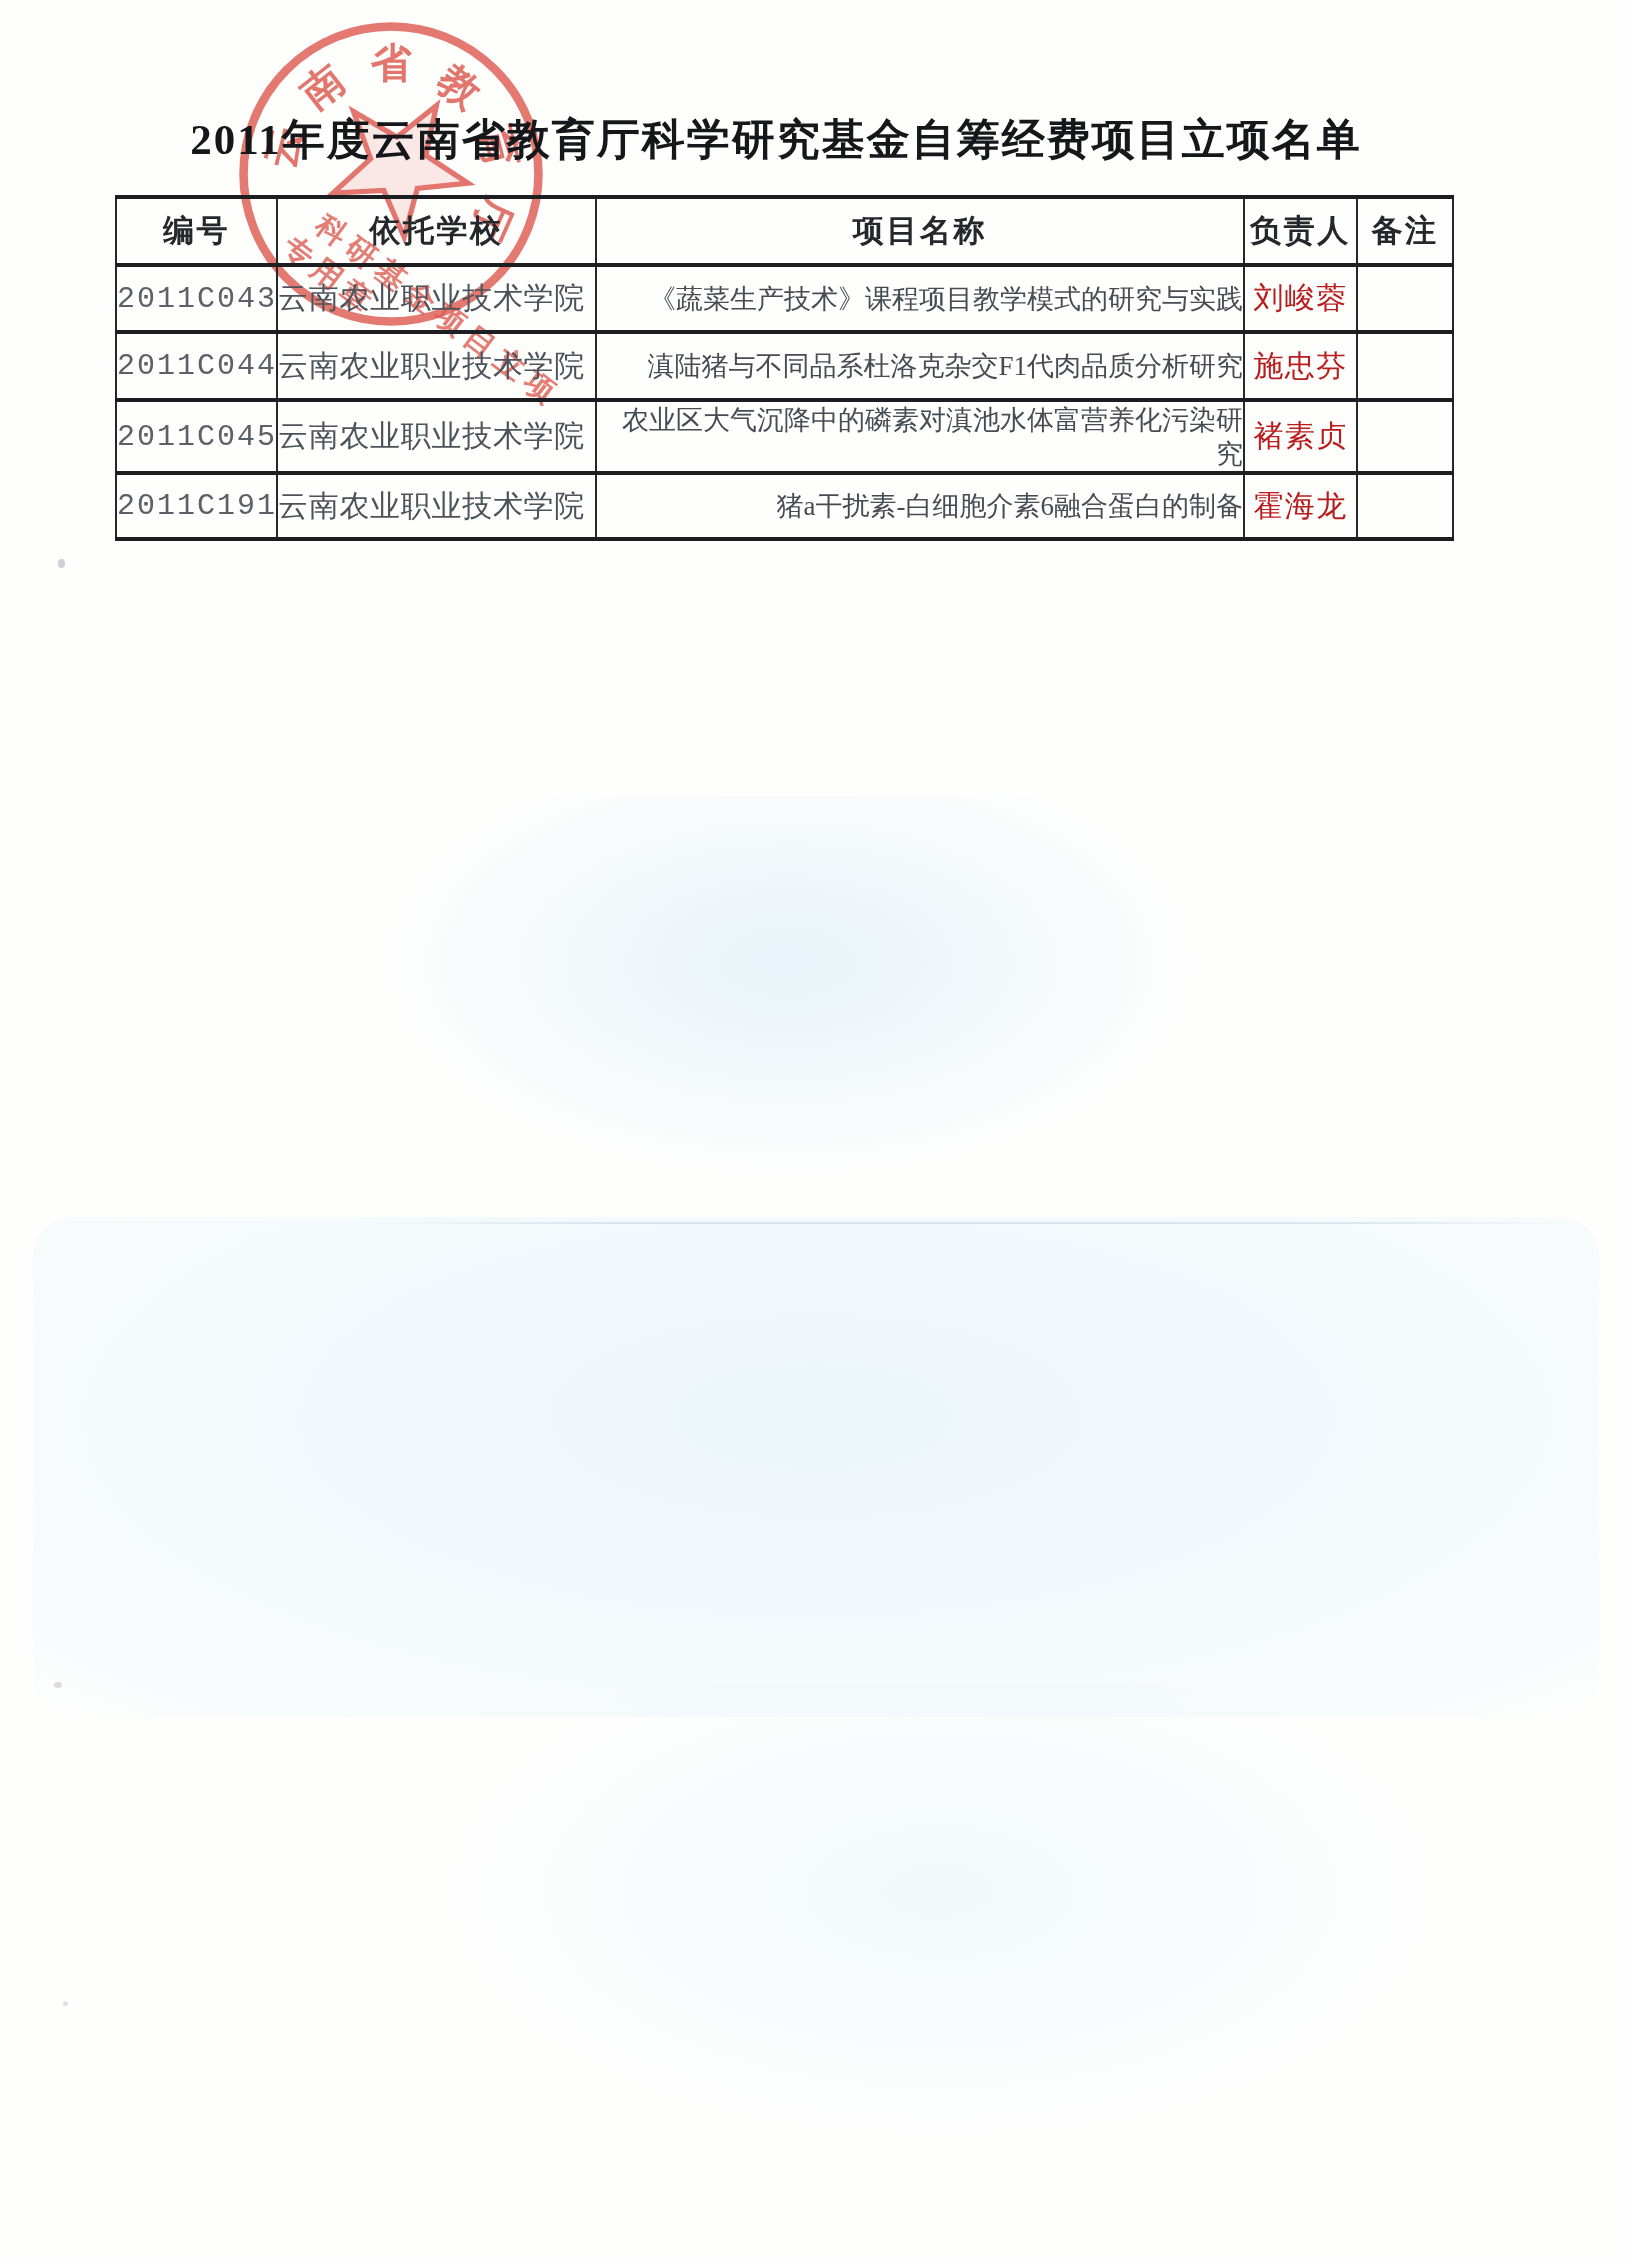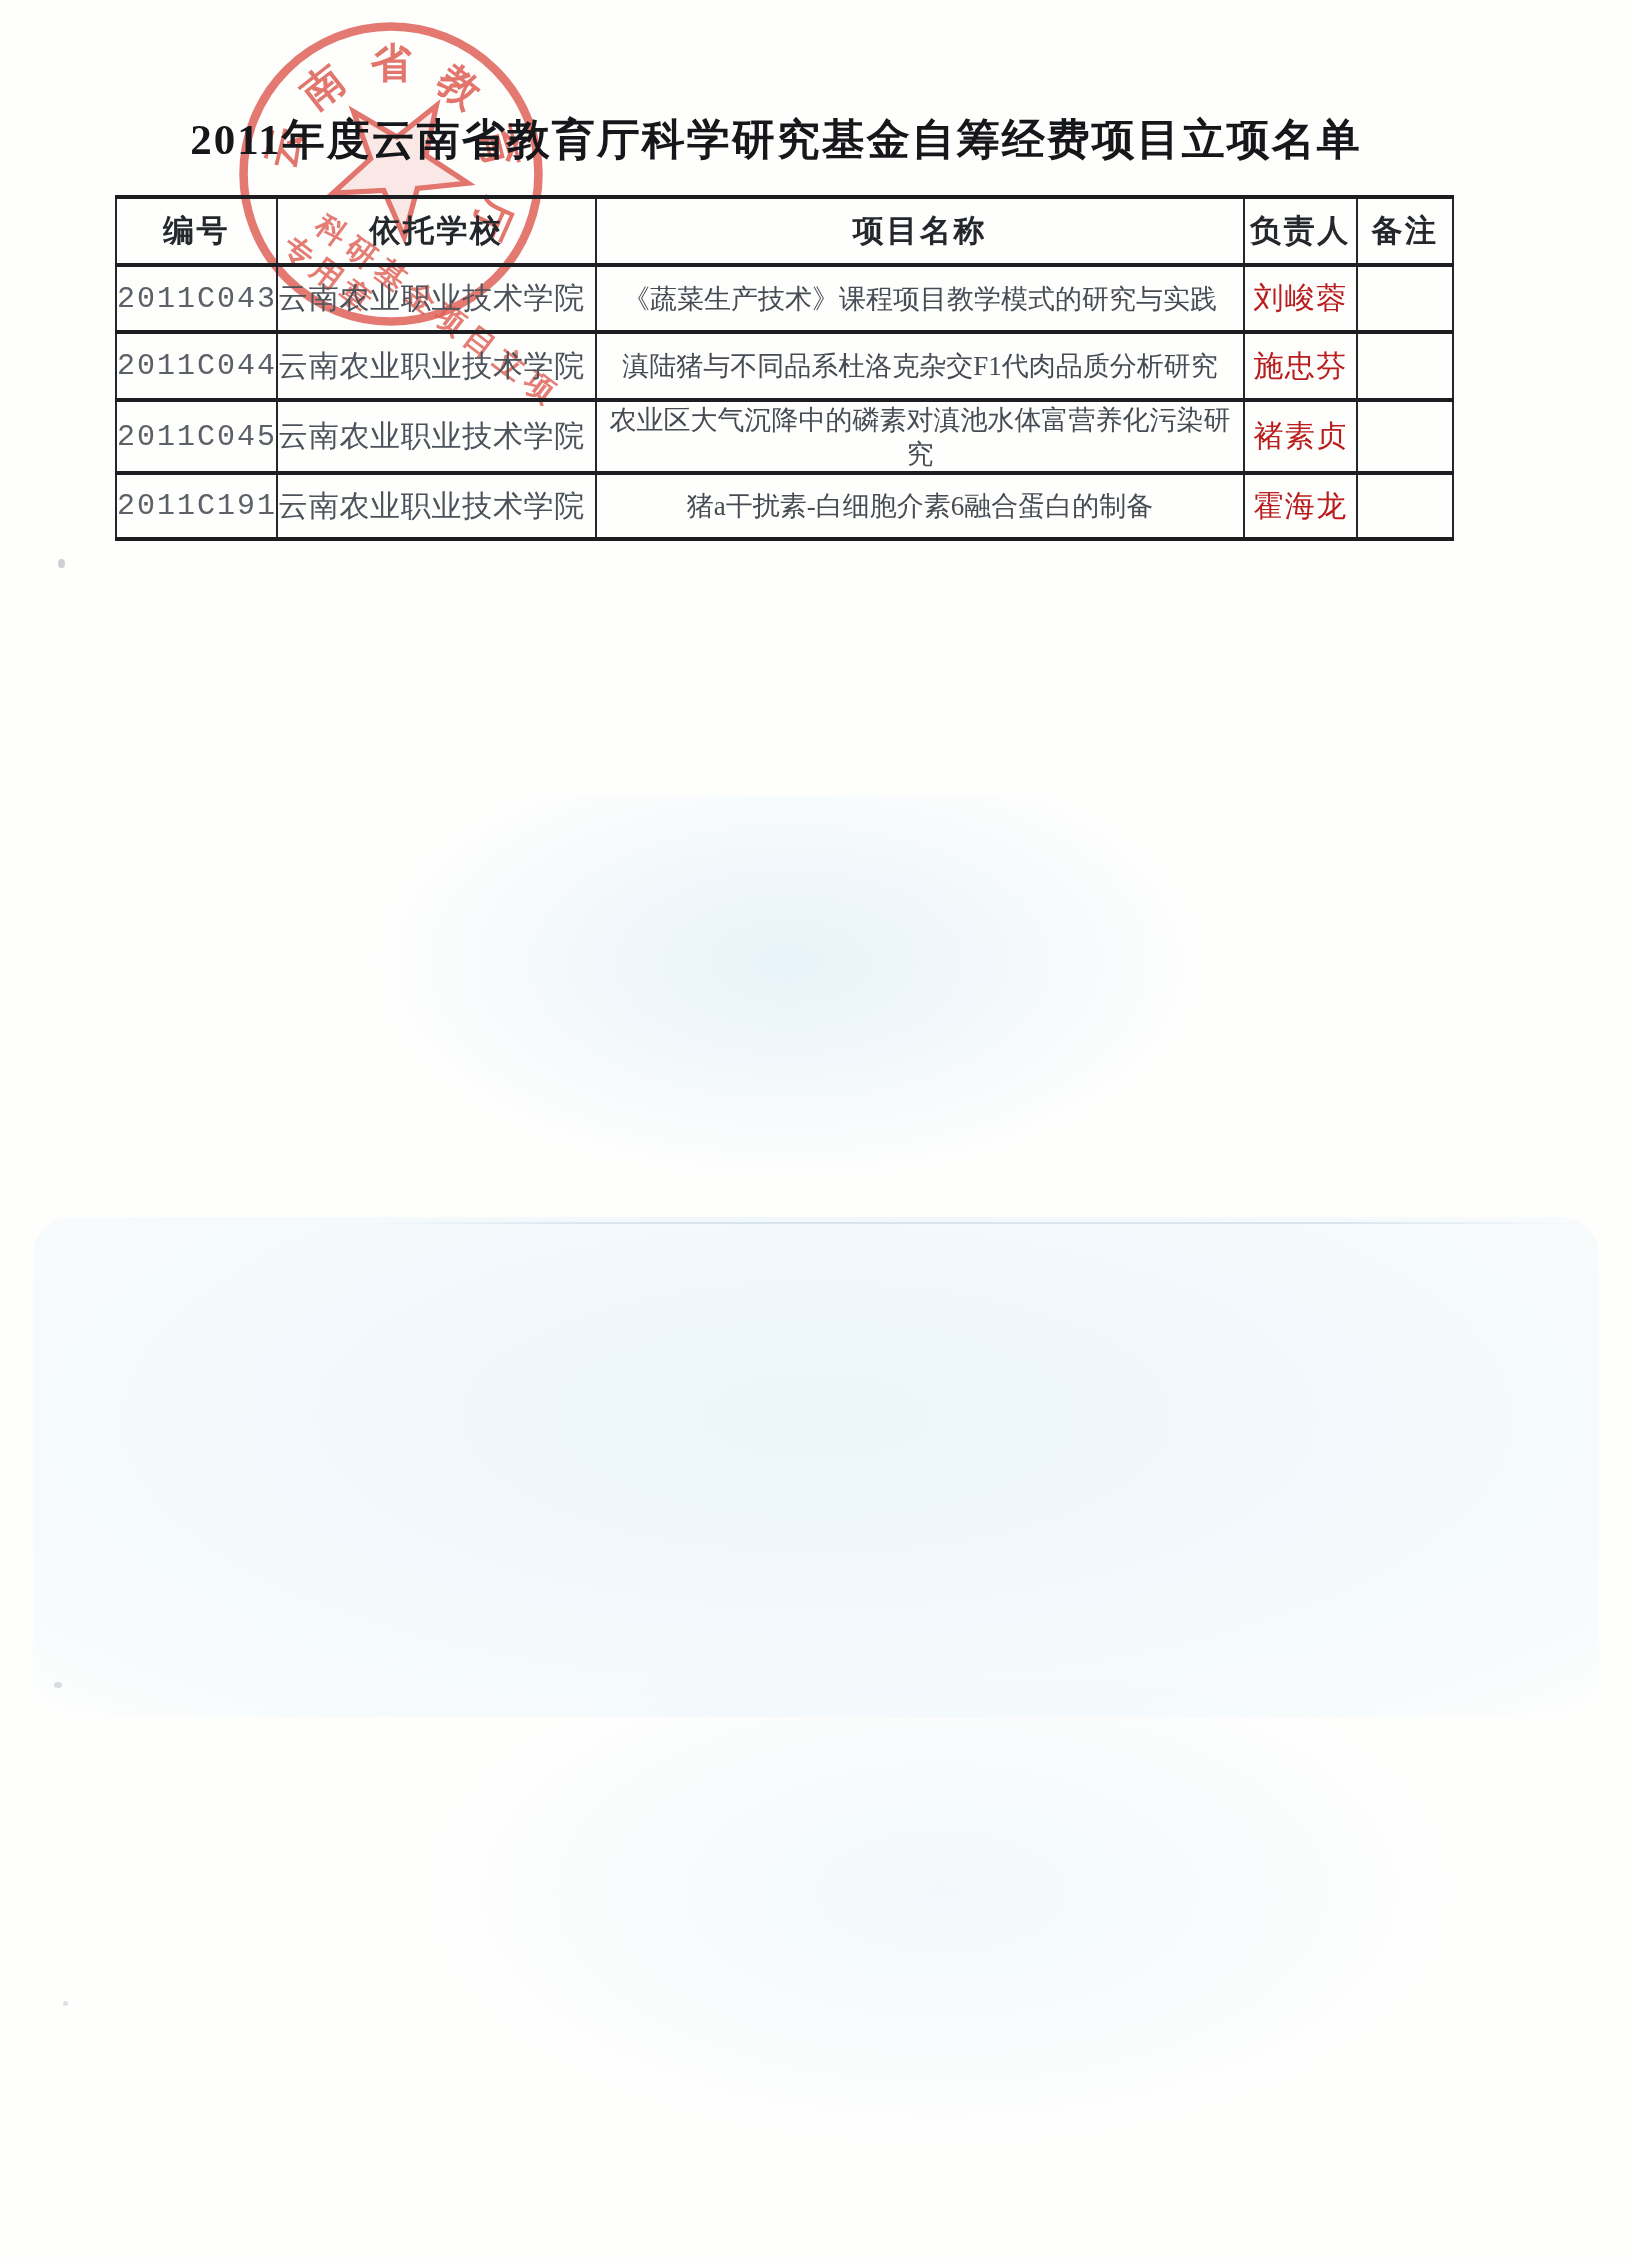--- a/index.html
+++ b/index.html
@@ -82,21 +82,21 @@
     font-family:"Liberation Serif",serif;letter-spacing:2.6px;
   }
   td.code{
     font-size:30px;color:#5c6169;text-align:center;letter-spacing:2px;
     font-family:Liberation Mono, monospace;
   }
   td.school{
     font-size:30px;color:#4d535b;text-align:left;letter-spacing:0.7px;
   }
   td.project{
-    font-size:27px;color:#474c54;text-align:center;
+    font-size:27px;color:#474c54;text-align:right;
     padding:2.6px 5.3px 2.6px 8px;line-height:34px;
   }
   td.leader{font-size:30px;color:#b91c1c;text-align:center;letter-spacing:1.3px;}
   td.note{font-size:30px;}
 </style>
 </head>
 <body>
 
 <div class="page">
 

